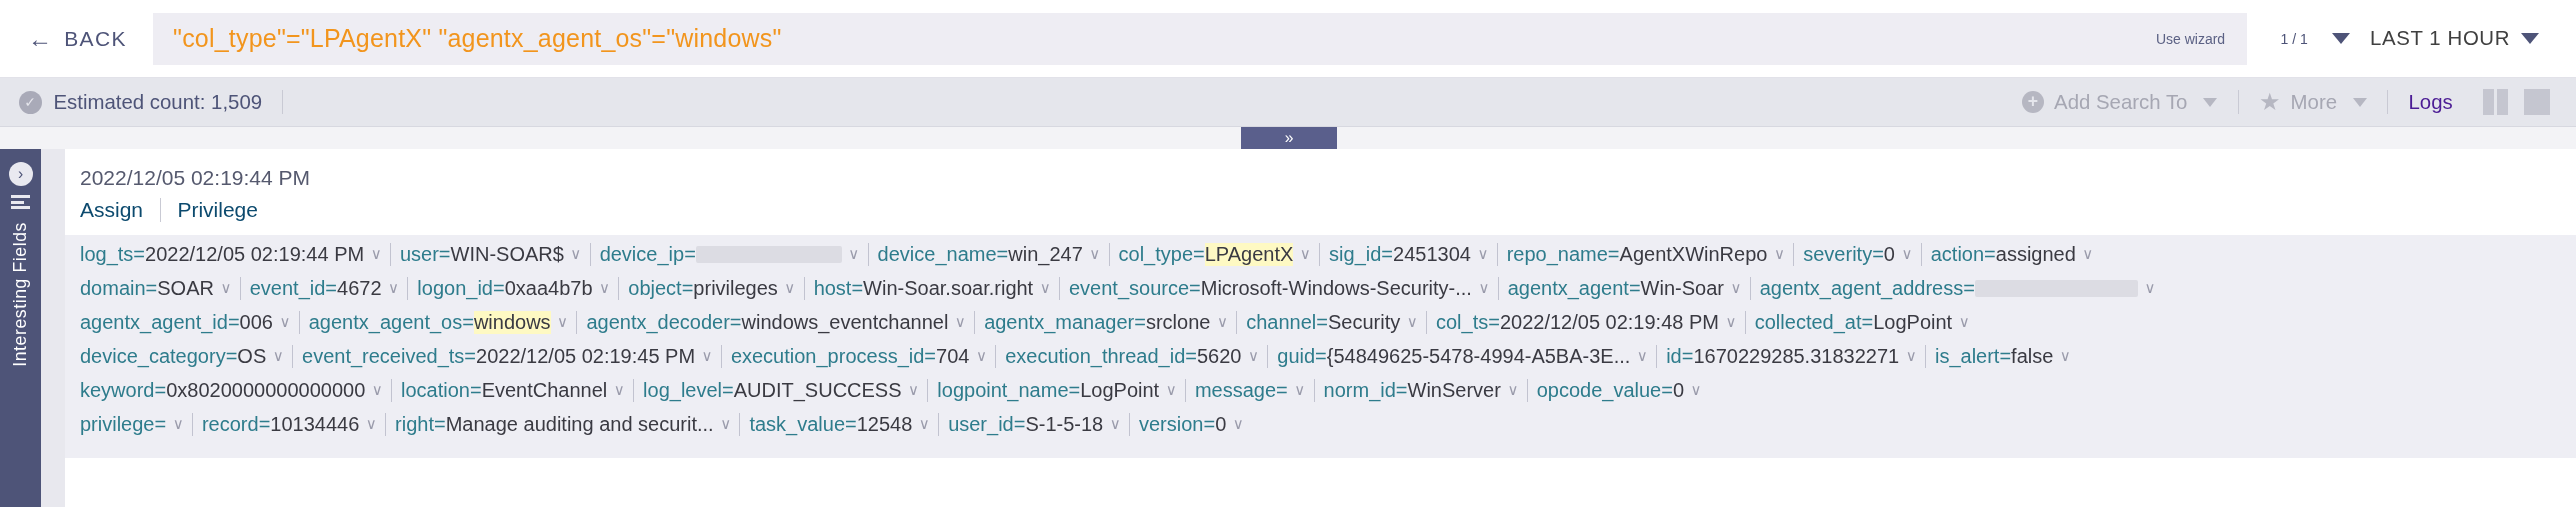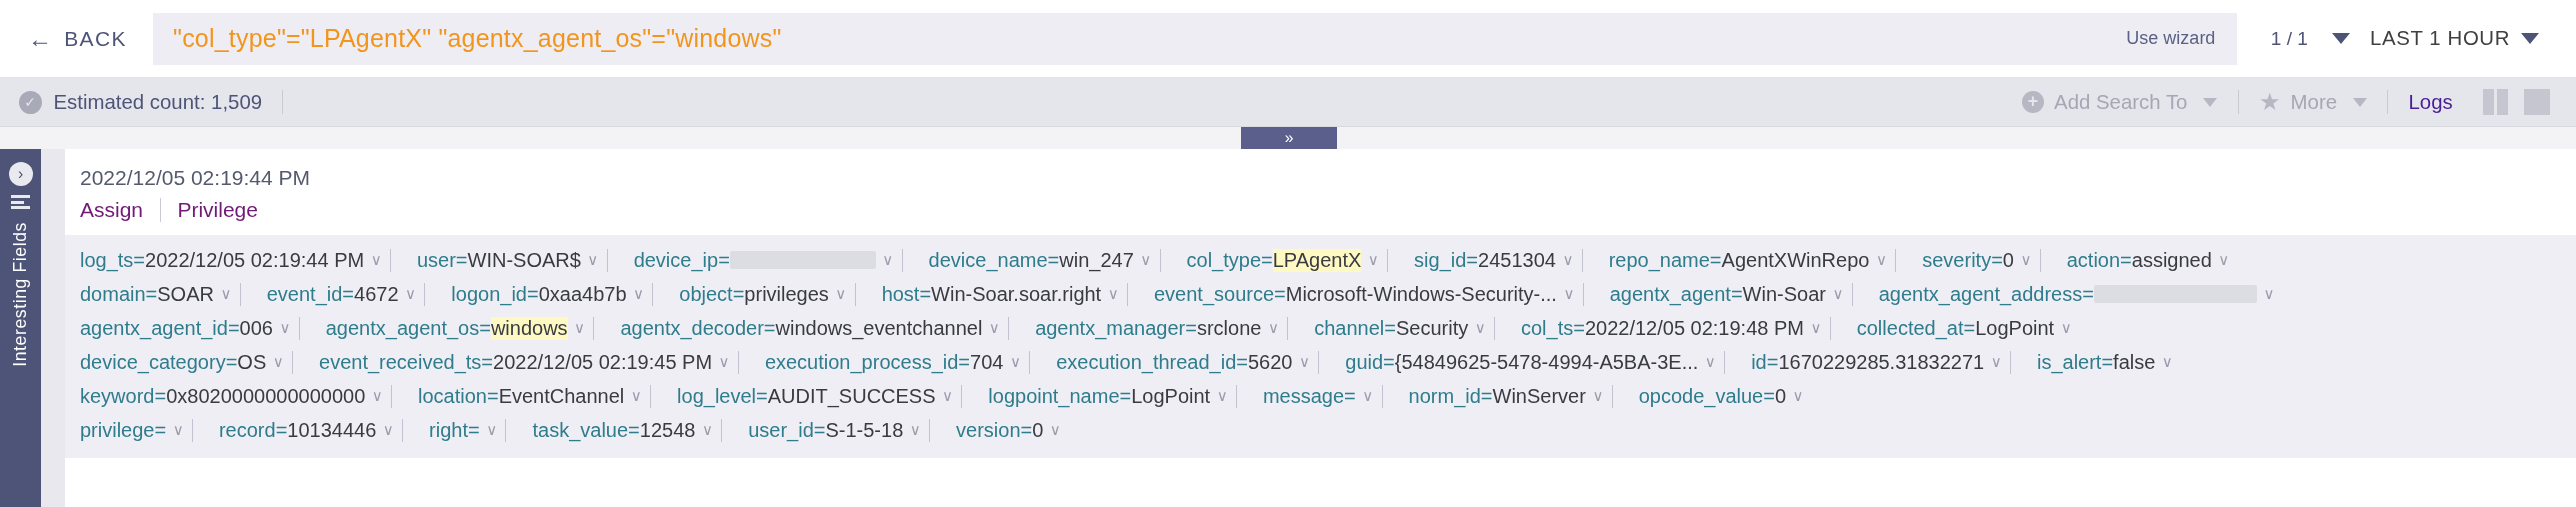--- a/index.html
+++ b/index.html
@@ -46,37 +46,37 @@
     color: #f2951d;
     font-size: 25px;
     letter-spacing: 0.2px;
     white-space: nowrap;
     overflow: hidden;
     text-overflow: ellipsis;
   }
   .use-wizard {
     background: #eeedf3;
     color: #5b6184;
-    font-size: 18px;
+    font-size: 14px;
     height: 52px;
     display: flex;
     align-items: center;
     padding: 0 22px;
     cursor: pointer;
     white-space: nowrap;
   }
   .topbar-right {
     display: flex;
     align-items: center;
     gap: 0;
     padding-left: 20.4px;
   }
   .pages {
     color: #4e5478;
-    font-size: 19px;
+    font-size: 14px;
     padding: 0 13px;
     white-space: nowrap;
     text-align: center;
   }
   .caret-down {
     width: 0; height: 0;
     border-left: 9.3px solid transparent;
     border-right: 9.3px solid transparent;
     border-top: 11px solid #4e5478;
     margin: 0 11px;
@@ -246,45 +246,45 @@
   }
   .log-time {
     color: #55596e;
     font-size: 21px;
     padding: 0 0 8.3px 15px;
   }
   .log-tags {
     display: flex;
     align-items: center;
     padding: 0 0 13px 15px;
-    color: #701a75;
+    color: #0c4a6e;
     font-size: 21px;
     gap: 0;
   }
   .log-tag { cursor: pointer; padding-right: 16.7px; }
   .log-tag + .log-tag { padding-left: 16.7px; border-left: 0.9px solid #c9cad4; }
 
   .fields {
     background: #eeeef4;
     padding: 8.3px 0 11px 15px;
   }
   .frow {
     display: flex;
-    align-items: center;
+    align-items: flex-start;
     height: 34px;
     white-space: nowrap;
     font-size: 20px;
   }
   .fchip {
     display: inline-flex;
     align-items: baseline;
     margin-right: 0;
     padding-right: 8.3px;
   }
-  .fchip + .fchip { border-left: 0.9px solid #c2c3d0; padding-left: 26px; }
+  .fchip + .fchip { border-left: 0.9px solid #c2c3d0; padding-left: 9px; }
   .fkey { color: #2e7c8c; }
   .fval { color: #3a3a42; }
   .fval.hl { background: #fef9c3; }
   .fval.redacted {
     display: inline-block;
     width: 146px;
     height: 17.6px;
     background: #dcdce3;
     border-radius: 1.9px;
     vertical-align: middle;
@@ -588,20 +588,21 @@
             <span class="fkey">privilege=</span>
             <span class="fcaret">∨</span>
           </span>
           <span class="fchip">
             <span class="fkey">record=</span>
             <span class="fval">10134446</span>
             <span class="fcaret">∨</span>
           </span>
           <span class="fchip">
             <span class="fkey">right=</span>
+            <span class="fval">Manage auditing and securit...</span>
             <span class="fcaret">∨</span>
           </span>
           <span class="fchip">
             <span class="fkey">task_value=</span>
             <span class="fval">12548</span>
             <span class="fcaret">∨</span>
           </span>
           <span class="fchip">
             <span class="fkey">user_id=</span>
             <span class="fval">S-1-5-18</span>

